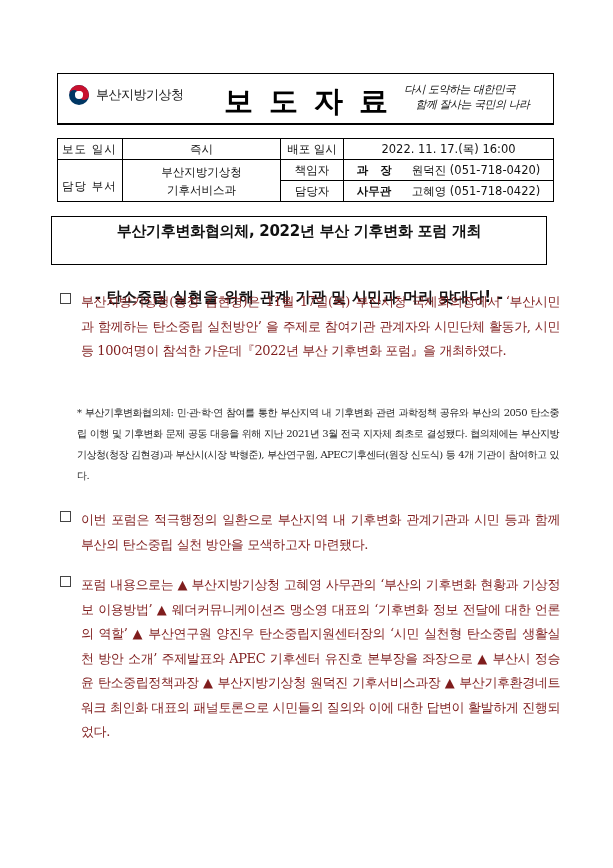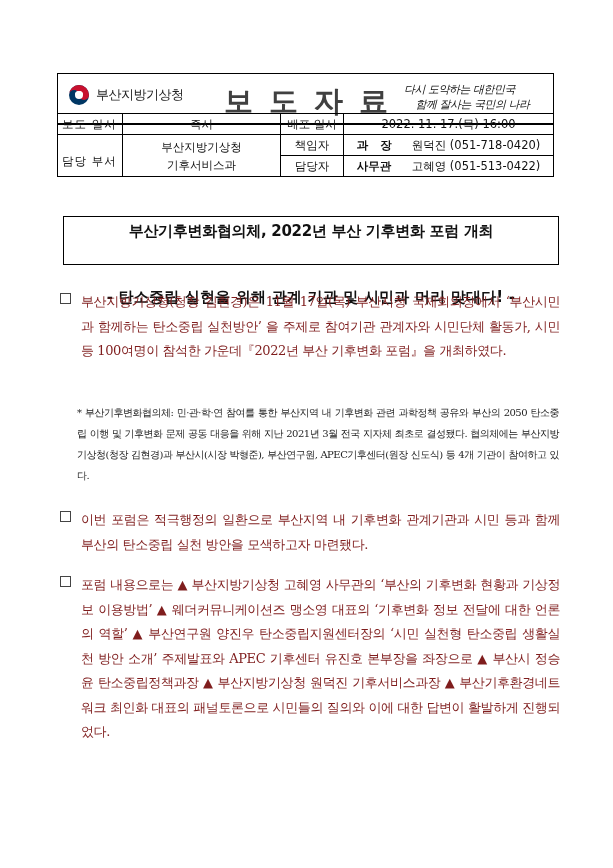--- a/index.html
+++ b/index.html
@@ -8,43 +8,43 @@
 
   .header-box {
     position: absolute; left: 57px; top: 73px; width: 497px; height: 52px;
     border: 1px solid #000; border-bottom: 2px solid #000;
   }
   .logo { position: absolute; left: 10px; top: 10px; display: flex; align-items: center; }
   .logo-mark { width: 22px; height: 22px; display: block; }
   .logo-text { font-size: 13px; margin-left: 6px; color: #222; letter-spacing: -0.5px; }
   .press-title {
     position: absolute; left: 166px; top: 8px; font-size: 29px; font-weight: bold;
-    color: #404040; letter-spacing: 16px;
+    color: #000000; letter-spacing: 16px;
   }
   .slogan {
     position: absolute; right: 12px; top: 8px; font-family: "DejaVu Serif", serif;
     font-size: 11px; line-height: 15px; color: #111; font-style: italic; text-align: center;
     letter-spacing: -0.5px;
   }
   .slogan .l1 { display: block; padding-right: 26px; }
   .slogan .l2 { display: block; }
 
   table.info {
-    position: absolute; left: 57px; top: 113px; width: 497px; border-collapse: collapse;
+    position: absolute; left: 57px; top: 138px; width: 497px; border-collapse: collapse;
     font-size: 11.5px;
   }
   table.info td { border: 1px solid #000; text-align: center; height: 21px; padding: 0 4px; letter-spacing: 0px; }
   table.info td.lbl { width: 65px; text-align: left; padding-left: 4px; letter-spacing: 1px; }
   table.info td.val1 { width: 158px; }
   table.info td.lbl2 { width: 63px; }
   table.info .role { display: inline-block; width: 55px; text-align: left; font-weight: bold; }
   table.info .name { display: inline-block; }
 
   .title-box {
-    position: absolute; left: 63px; top: 216px; width: 496px; height: 49px;
+    position: absolute; left: 51px; top: 216px; width: 496px; height: 49px;
     border: 1px solid #000; text-align: center; font-weight: bold;
   }
   .title-main { font-size: 15px; margin-top: 4px; line-height: 20px; letter-spacing: -0.3px; }
   .title-sub { font-size: 15px; line-height: 20px; letter-spacing: 0.2px; margin-top: 46px; }
 
   .para { position: absolute; left: 60px; width: 500px; font-family: "DejaVu Serif", serif; font-size: 13px; color: #7f1d1d; }
   .para .box { position: absolute; left: 0; top: 3px; width: 11px; height: 11px; border: 1px solid #444; }
   .para .text { margin-left: 21px; line-height: 24.5px; text-align: justify; letter-spacing: -0.4px; }
   .note { position: absolute; left: 77px; width: 482px; font-family: "DejaVu Serif", serif; font-size: 10px; line-height: 21px; color: #222; text-align: justify; letter-spacing: -0.5px; }
 </style>
@@ -83,21 +83,21 @@
       <span>기후서비스과</span>
     </td>
     <td class="lbl2">책임자</td>
     <td>
       <span class="role" style="white-space:pre;">과   장</span><span class="name">원덕진 (051-718-0420)</span>
     </td>
   </tr>
   <tr>
     <td class="lbl2">담당자</td>
     <td>
-      <span class="role">사무관</span><span class="name">고혜영 (051-513-0422)</span>
+      <span class="role">사무관</span><span class="name">고혜영 (051-718-0422)</span>
     </td>
   </tr>
 </tbody>
   </table>
 
 <div class="title-box">
   <div class="title-main">부산기후변화협의체, 2022년 부산 기후변화 포럼 개최</div>
   <div class="title-sub">- 탄소중립 실현을 위해 관계 기관 및 시민과 머리 맞대다! -</div>
 </div>
 

